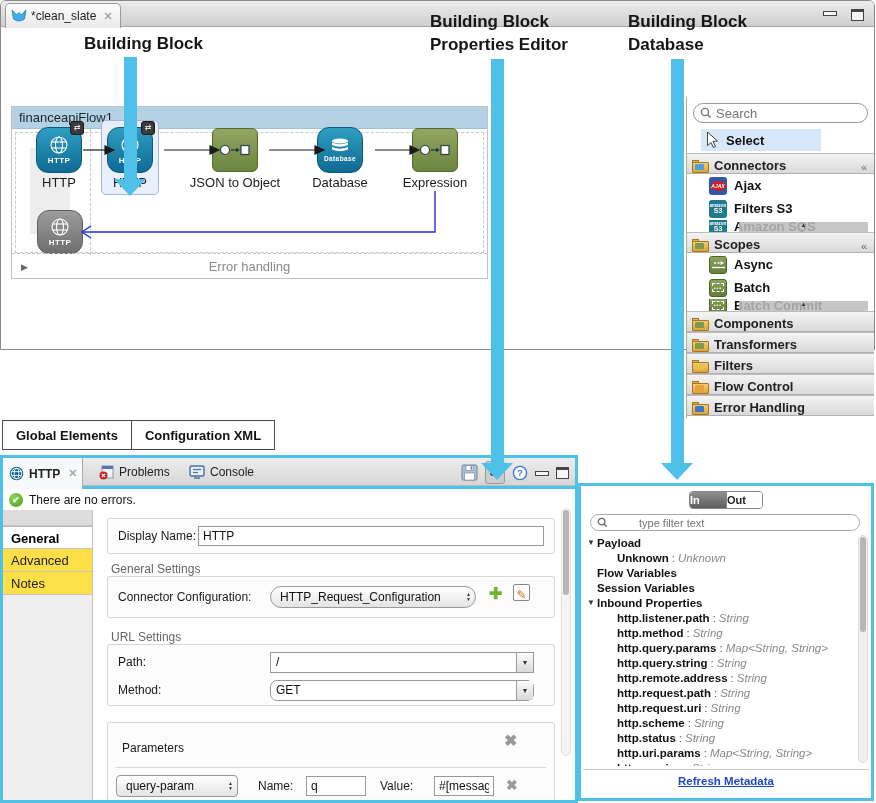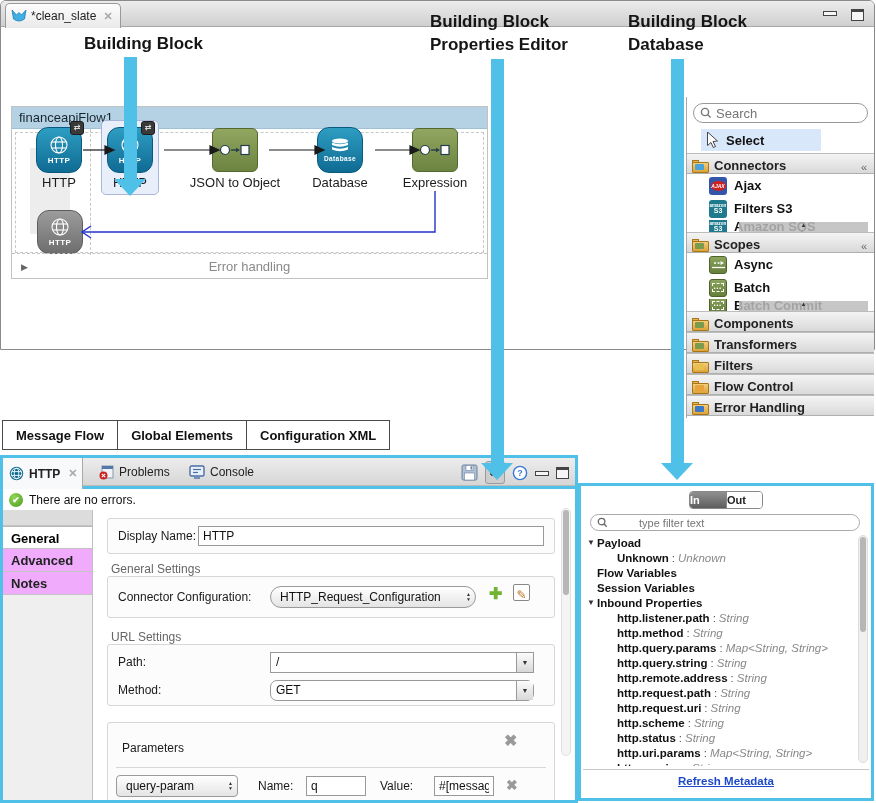--- a/index.html
+++ b/index.html
@@ -65,21 +65,21 @@
   .ptabrow { position:absolute; left:0; top:0; right:0; height:28px; background:linear-gradient(#ededed,#d6d6d6); border-bottom:1px solid #bbb; }
   .cyanline { position:absolute; left:80px; right:0; top:28px; height:3px; background:#4FC1E9; z-index:2; }
   .vtab { position:absolute; display:flex; align-items:center; gap:5px; font-size:12px; color:#222; top:0; height:28px; }
   .vtab-http { left:0; width:80px; height:31px; background:#f7f9fa; border-right:1px solid #aaa; padding-left:6px; z-index:3; font-weight:600; }
   .icon-row { position:absolute; right:6px; top:3px; display:flex; align-items:center; gap:7px; z-index:3; }
   .pressed { background:#cdcdcd; border:1px solid #9a9a9a; border-radius:3px; padding:1px; }
   .statusrow { position:absolute; left:6px; top:33px; height:18px; display:flex; align-items:center; gap:6px; font-size:12px; color:#111; }
   .okball { width:14px; height:14px; border-radius:50%; background:radial-gradient(circle at 35% 30%, #8fd656, #4e9a1e); color:#fff; font-size:9px; line-height:14px; text-align:center; font-weight:700; }
   .sidecol { position:absolute; left:0; top:52px; bottom:0; width:90px; background:#efefef; border-right:1px solid #c0c0c0; }
   .sidecol .strip { height:16px; background:#dcdcdc; border-bottom:1px solid #c4c4c4; }
-  .stab { height:23px; line-height:23px; padding-left:8px; font-size:13px; color:#222; background:#f0abfc; border-bottom:1px solid #c4c4c4;font-weight:bold; }
+  .stab { height:23px; line-height:23px; padding-left:8px; font-size:13px; color:#222; background:#fde047; border-bottom:1px solid #c4c4c4; }
   .stab.active { background:#fff; font-weight:700; color:#000; border-top:1px solid #b8b8b8; }
   .group { position:absolute; left:104px; width:448px; border:1px solid #d6d6d6; border-radius:3px; background:#fcfcfc; }
   .flabel { font-size:12px; color:#1a1a1a; }
   .seclabel { position:absolute; left:108px; font-size:12px; color:#666; }
   .tinput { border:1px solid #999; background:#fff; font-size:12px; color:#111; padding:1px 4px; height:20px; font-family:inherit; outline:none; }
   .combo { position:absolute; display:flex; align-items:center; border:1px solid #9a9a9a; border-radius:11px; background:linear-gradient(#fff,#e4e4e4); height:22px; font-size:12px; color:#111; padding:0 4px 0 9px; }
   .stepper { margin-left:auto; display:flex; flex-direction:column; font-size:5px; line-height:5px; color:#333; padding-left:6px; }
   .dropfield { position:absolute; display:flex; border:1px solid #999; height:21px; background:#fff; }
   .dropfield .txt { flex:1; font-size:12px; color:#111; padding:2px 5px; }
   .dropbtn { width:17px; background:linear-gradient(#fcfcfc,#d8d8d8); border-left:1px solid #999; display:flex; align-items:center; justify-content:center; font-size:7px; color:#333; }
@@ -359,21 +359,20 @@
             <span class="tabp"></span>
             <span class="base"></span>
             <span class="chip" style="background:#3c78c8;"></span>
           </span>
           <span>Error Handling</span>
         </div>
       </div>
   </div>
 
   <div class="btabs" id="bottom-tabs">
-      <div class="btab" style="background: rgb(255, 255, 255);">Message Flow</div>
       <div class="btab">Global Elements</div>
       <div class="btab">Configuration XML</div>
     </div>
 
   <div class="props">
     <div class="ptabrow"></div>
     <div class="cyanline"></div>
 
     <div class="vtab vtab-http">
       <svg width="15" height="15" viewBox="0 0 20 20">

